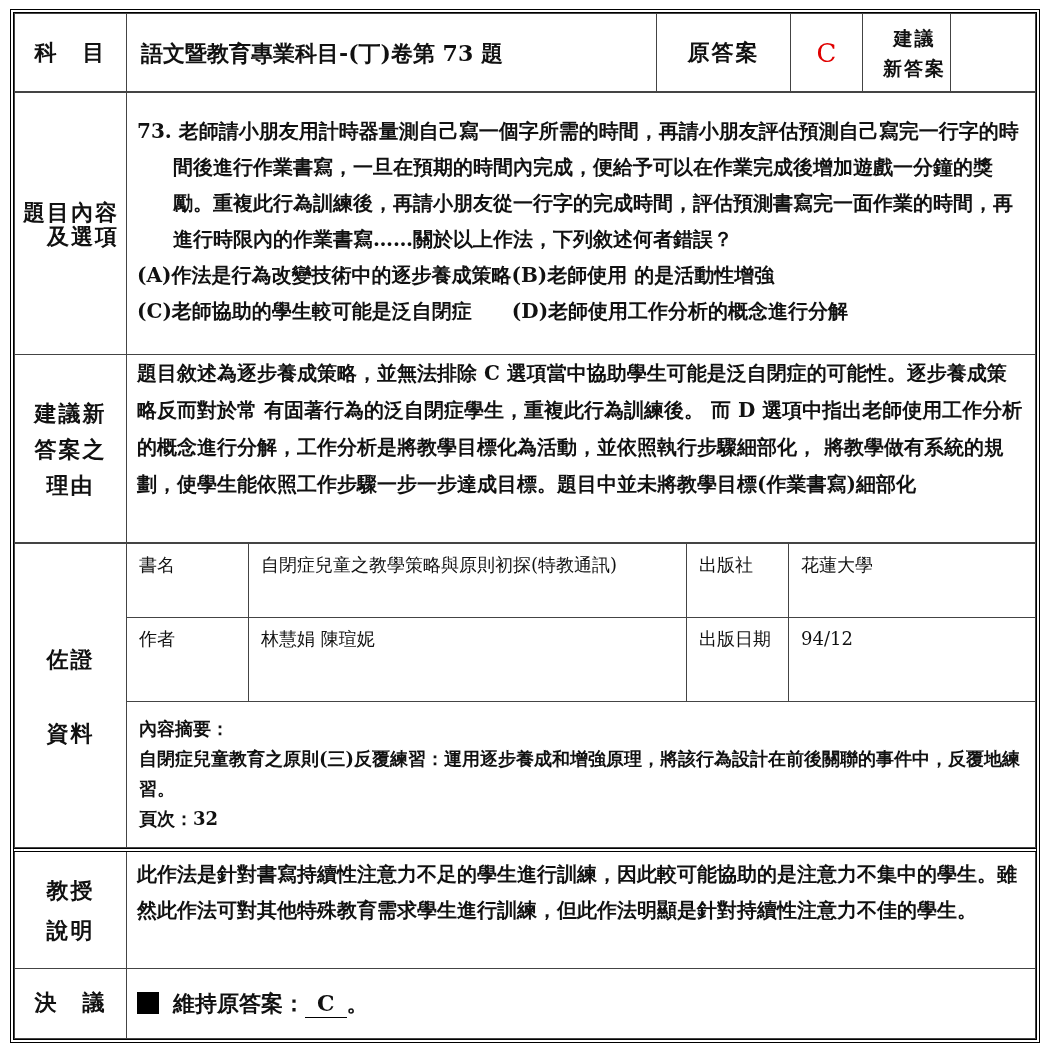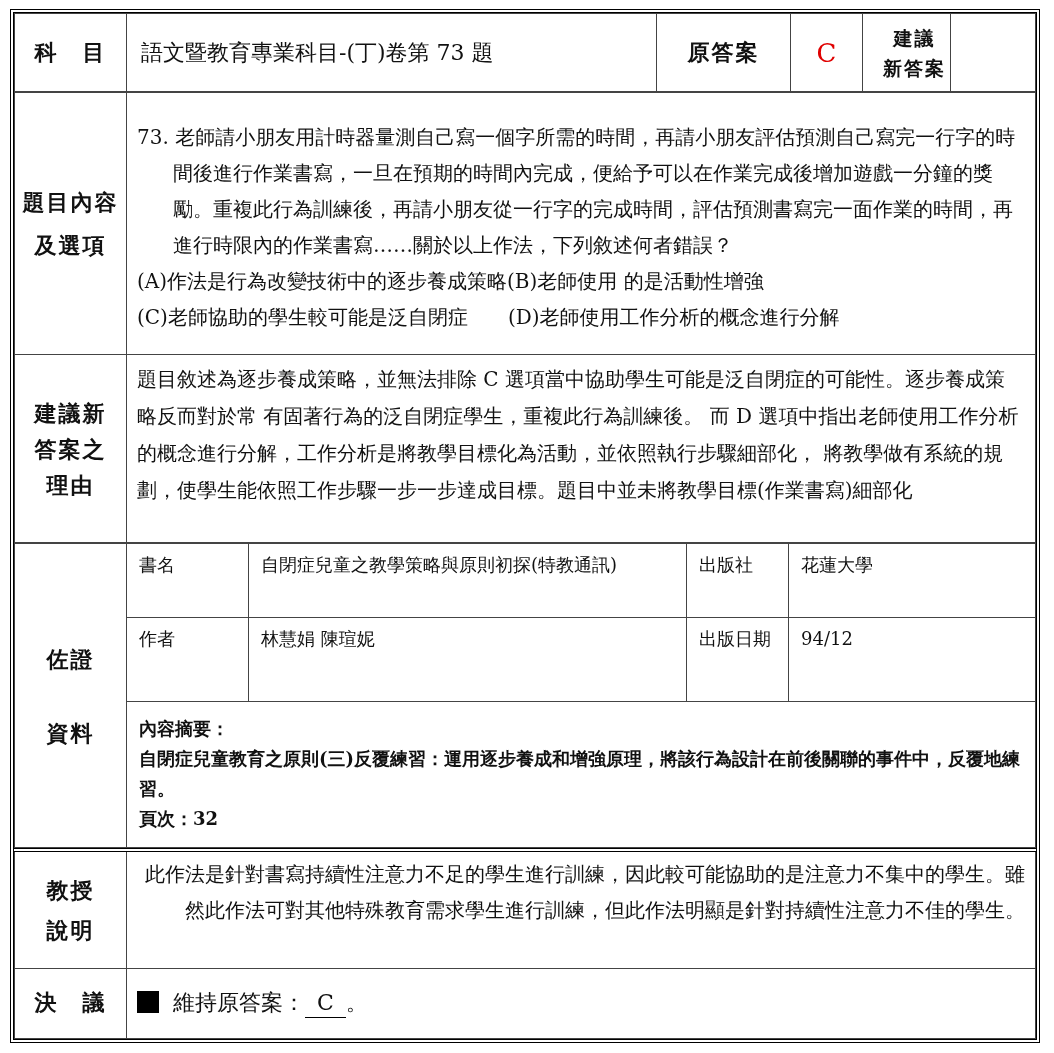--- a/index.html
+++ b/index.html
@@ -4,21 +4,21 @@
 <style>
   html, body { margin: 0; padding: 0; background: #ffffff; }
   body { width: 1054px; height: 1053px; position: relative; overflow: hidden;
          font-family: "DejaVu Serif", "Liberation Serif", serif; color: #111; }
   .frame { position: absolute; left: 10px; top: 9px; width: 1030px; height: 1034px;
            border: 4px double #000; box-sizing: border-box; }
   .inner { position: absolute; left: 14px; top: 13px; width: 1022px; border-radius: 19px; }
   table { border-collapse: collapse; width: 100%; table-layout: fixed; }
   td { border: 1.5px solid #444; vertical-align: top; padding: 0; }
   .lbl { font-weight: bold; font-size: 22px; text-align: center; vertical-align: middle; letter-spacing: 2px; }
-  .txt { font-size: 20px; line-height: 36px; padding: 6px 10px; }
+  .txt { font-size: 20px; line-height: 36px; padding: 0 10px; font-weight: bold; }
   .small { font-size: 18px; line-height: 30px; padding: 6px 12px; margin-top: 36px; }
   .red { color: #e00000; font-size: 26px; text-align: center; vertical-align: middle; }
   .hang { padding-left: 36px; text-indent: -36px; margin-top: 20px; }
   .sep-thick { border-top: 4px double #000; }
   .black-square { display: inline-block; width: 22px; height: 22px; background: #000; vertical-align: -3px; margin-right: 14px; }
   .ul { display: inline-block; border-bottom: 1.5px solid #000; padding: 0 12px; line-height: 28px; }
 </style>
 </head>
 <body>
 
@@ -49,21 +49,21 @@
 </tbody>
     </table>
 
 <table>
   <colgroup>
         <col style="width:112px">
         <col>
       </colgroup>
   <tbody>
         <tr style="height:262px">
-    <td class="lbl" style="line-height:43px;padding:0 7px;">題目內容及選項</td>
+    <td class="lbl" style="line-height:24px;padding:0 7px;text-align:right;">題目內容及選項</td>
     <td class="txt">
       <div class="hang">73. 老師請小朋友用計時器量測自己寫一個字所需的時間，再請小朋友評估預測自己寫完一行字的時間後進行作業書寫，一旦在預期的時間內完成，便給予可以在作業完成後增加遊戲一分鐘的獎勵。重複此行為訓練後，再請小朋友從一行字的完成時間，評估預測書寫完一面作業的時間，再進行時限內的作業書寫……關於以上作法，下列敘述何者錯誤？</div>
       <div>(A)作法是行為改變技術中的逐步養成策略(B)老師使用 的是活動性增強</div>
       <div>(C)老師協助的學生較可能是泛自閉症　　(D)老師使用工作分析的概念進行分解</div>
     </td>
   </tr>
   <tr style="height:188px">
     <td class="lbl" style="line-height:36px;padding:0 14px;">建議新答案之理由</td>
     <td class="txt" style="line-height:37px;">題目敘述為逐步養成策略，並無法排除 C 選項當中協助學生可能是泛自閉症的可能性。逐步養成策略反而對於常 有固著行為的泛自閉症學生，重複此行為訓練後。 而 D 選項中指出老師使用工作分析的概念進行分解，工作分析是將教學目標化為活動，並依照執行步驟細部化， 將教學做有系統的規劃，使學生能依照工作步驟一步一步達成目標。題目中並未將教學目標(作業書寫)細部化</td>
   </tr>
@@ -109,21 +109,21 @@
   <colgroup>
         <col style="width:112px">
         <col>
       </colgroup>
   <tbody>
         <tr style="height:118px">
     <td class="lbl" style="line-height:40px;">
       <div>教授</div>
       <div>說明</div>
     </td>
-    <td class="txt" style="padding-top:4px;text-align:right;">此作法是針對書寫持續性注意力不足的學生進行訓練，因此較可能協助的是注意力不集中的學生。雖然此作法可對其他特殊教育需求學生進行訓練，但此作法明顯是針對持續性注意力不佳的學生。</td>
+    <td class="txt" style="padding-top:4px;">此作法是針對書寫持續性注意力不足的學生進行訓練，因此較可能協助的是注意力不集中的學生。雖然此作法可對其他特殊教育需求學生進行訓練，但此作法明顯是針對持續性注意力不佳的學生。</td>
   </tr>
   <tr style="height:70px">
     <td class="lbl">決　議</td>
     <td class="txt" style="vertical-align:middle;font-size:22px;">
       <span class="black-square"></span><span>維持原答案：</span><span class="ul">C</span><span>。</span>
     </td>
   </tr>
 </tbody>
     </table>
 </div>

